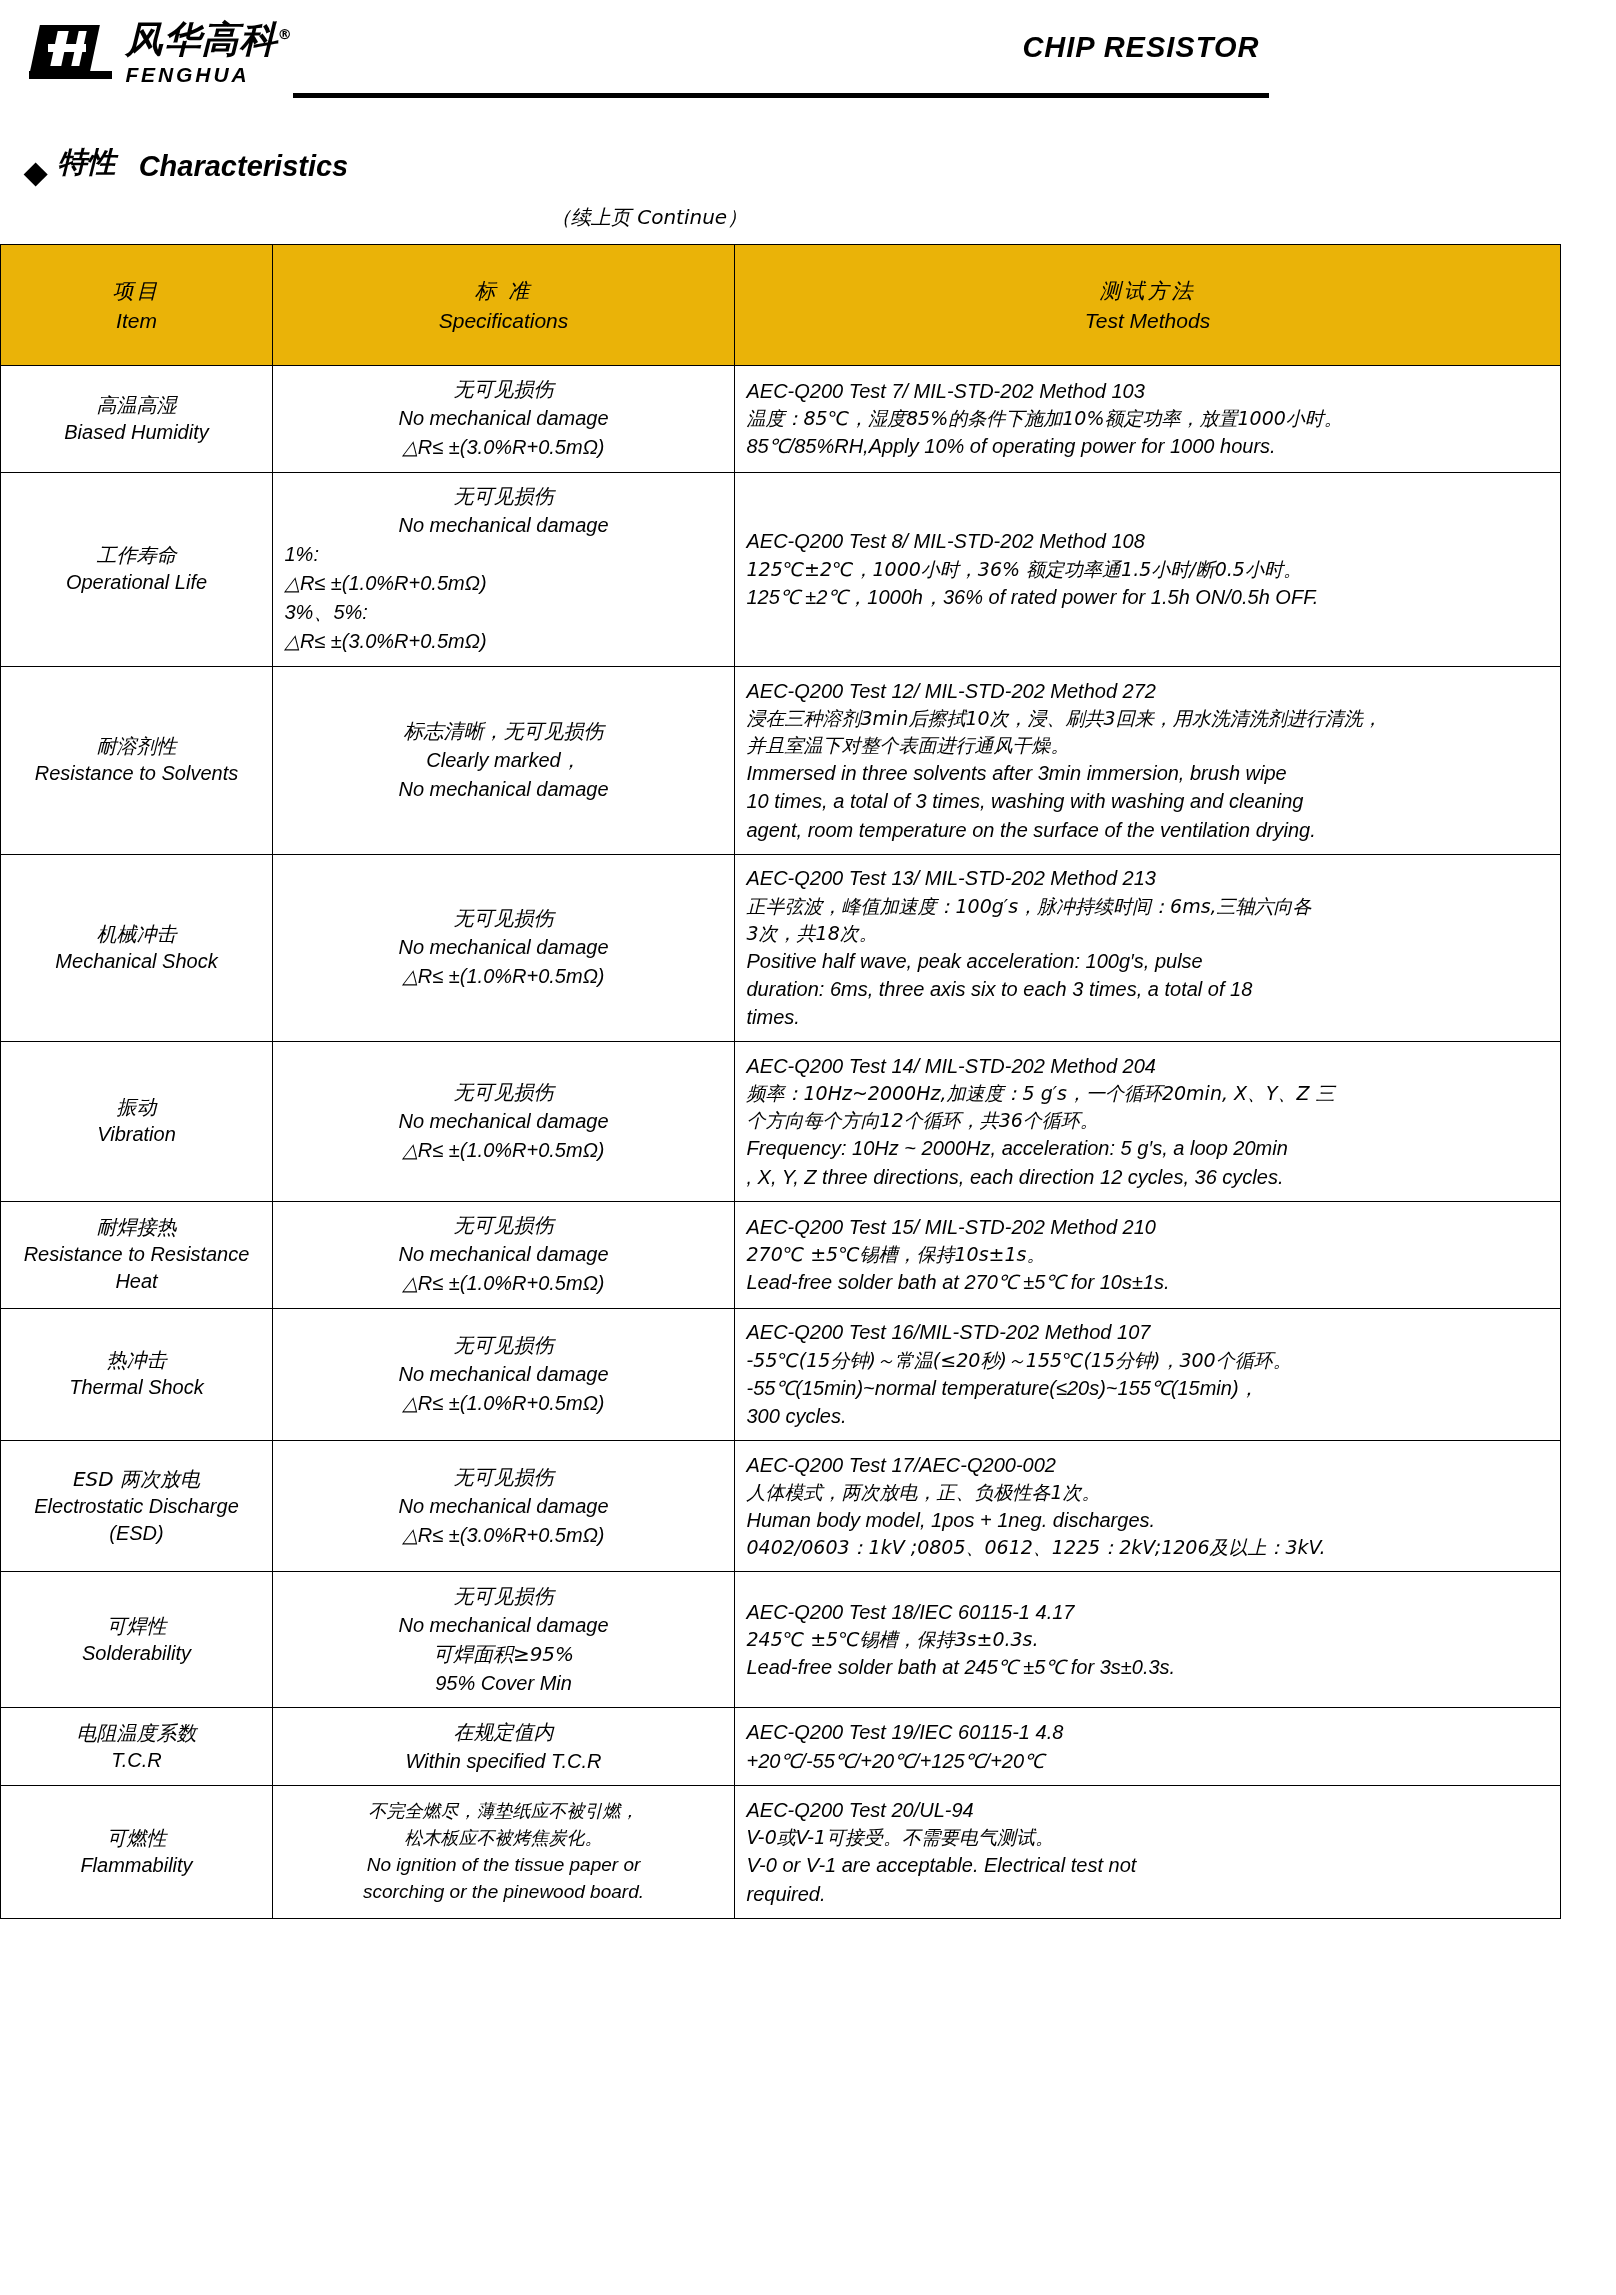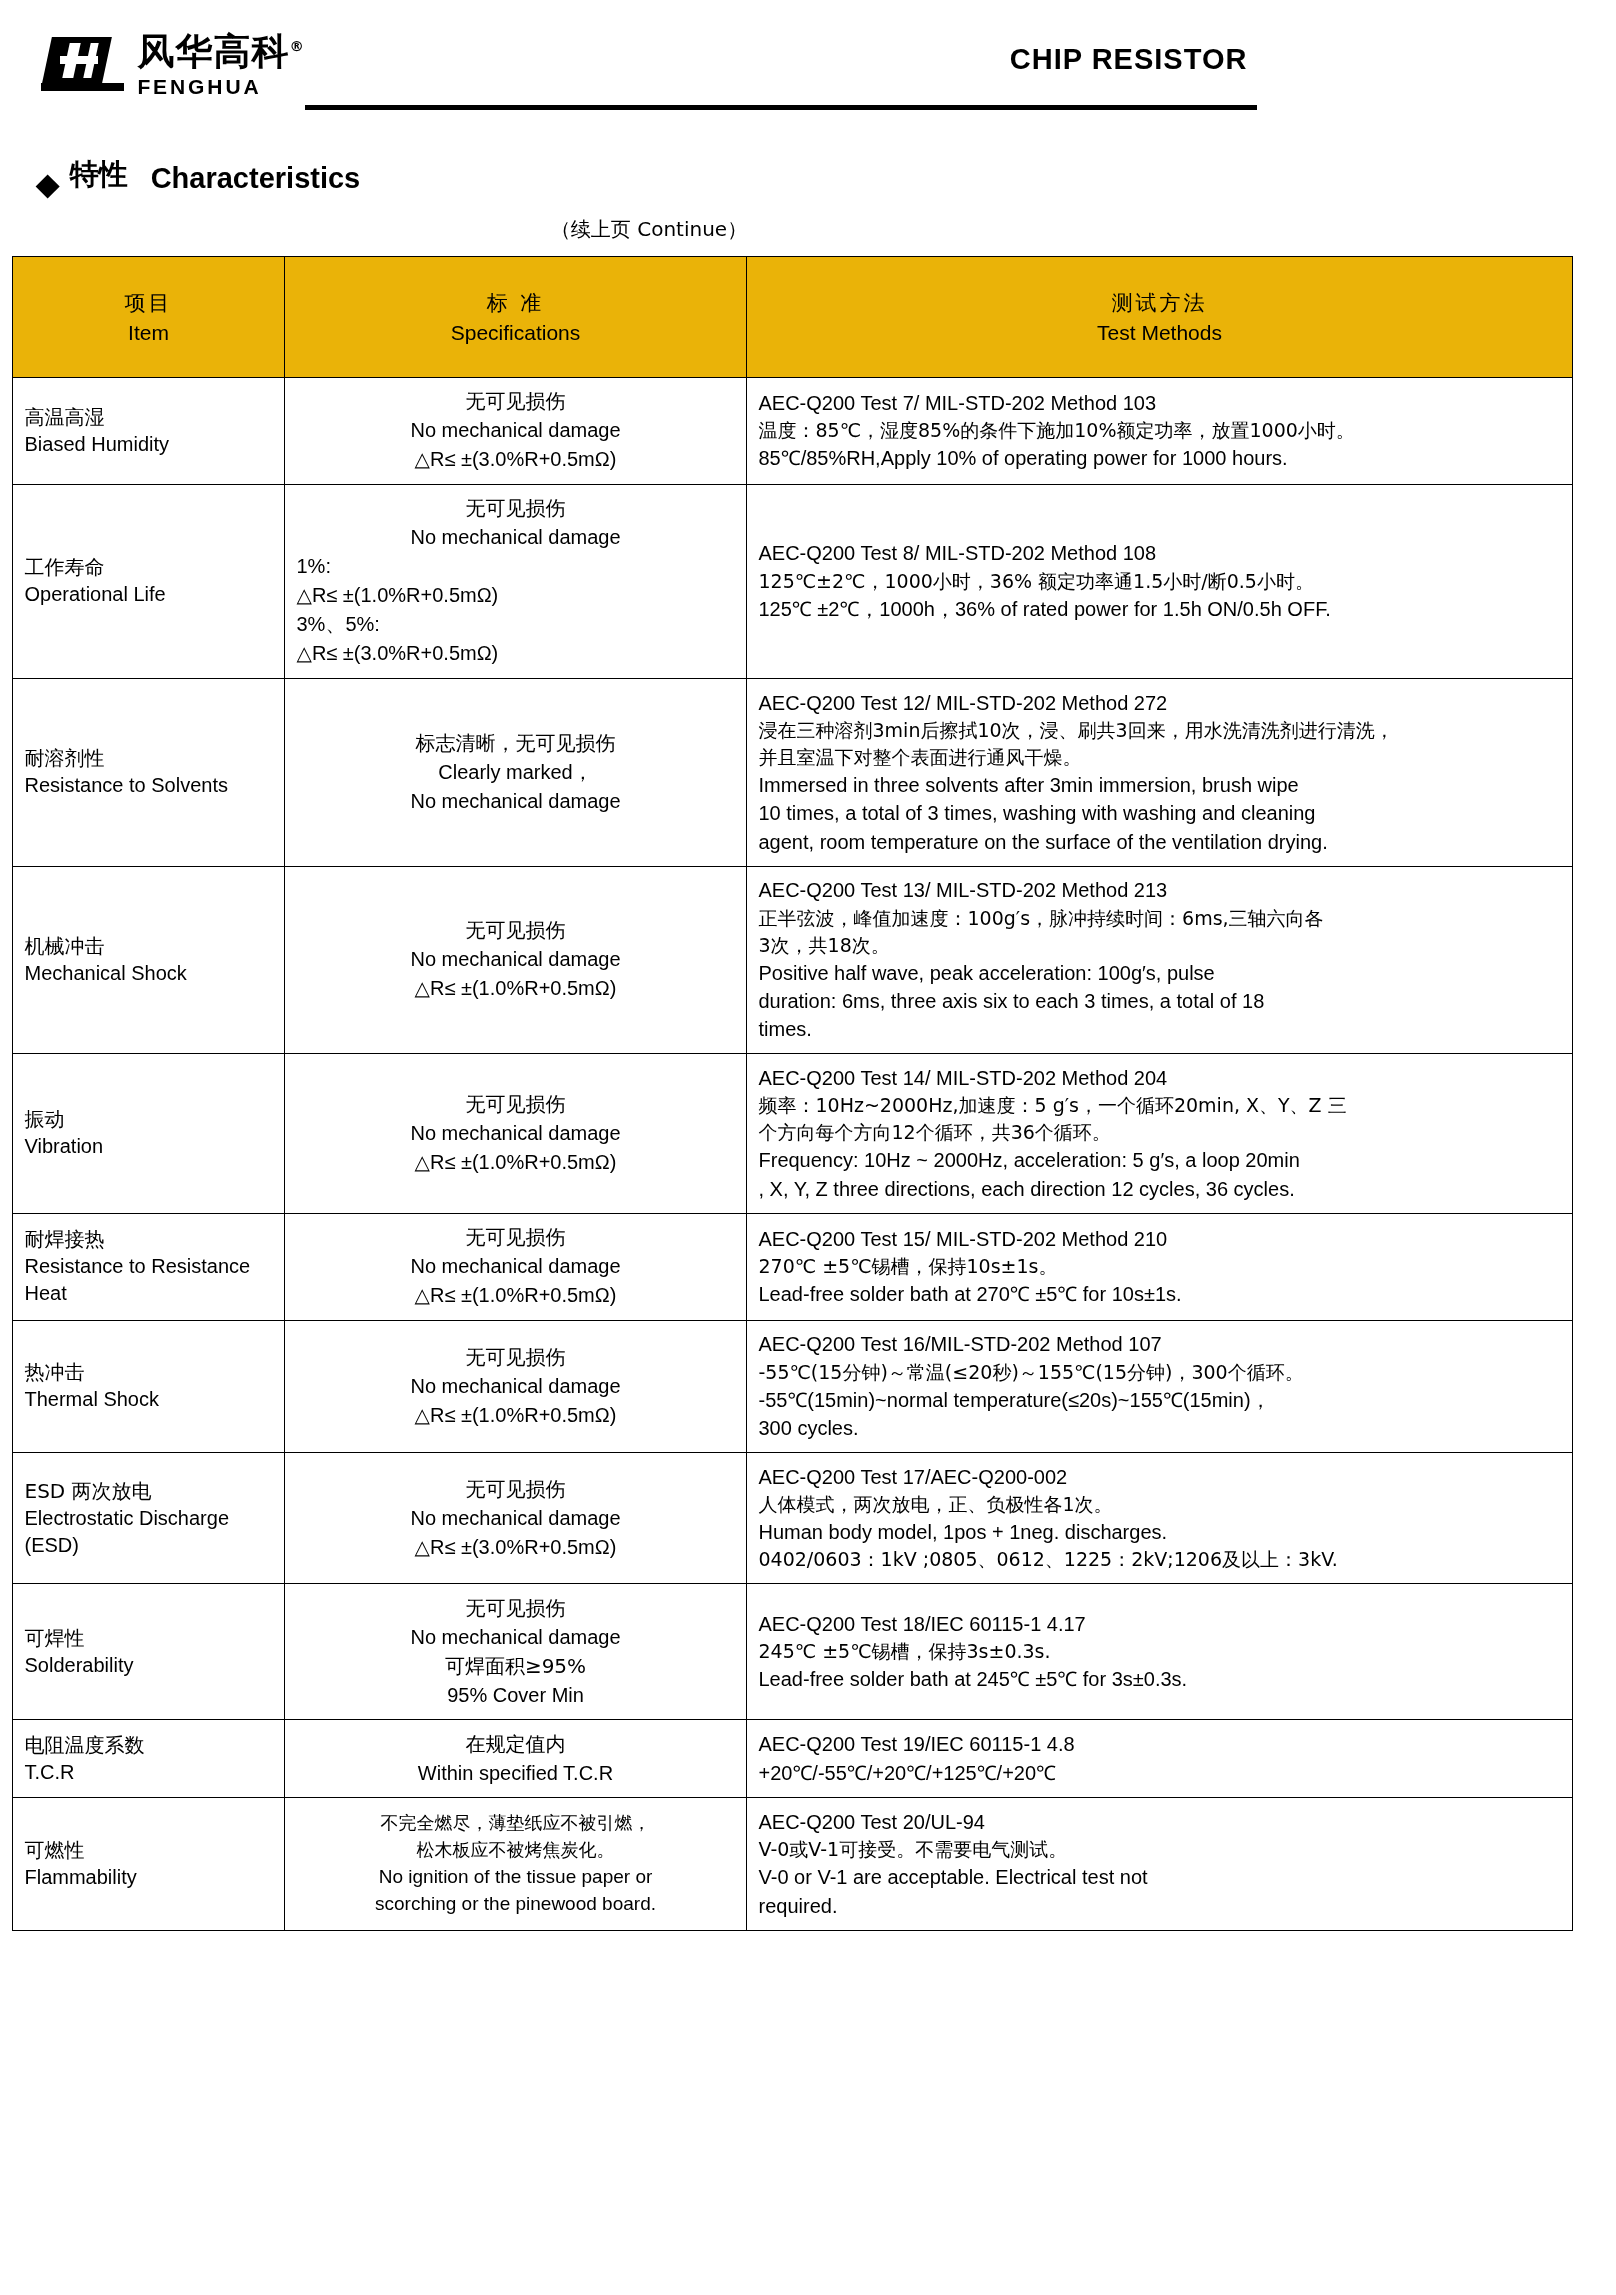--- a/index.html
+++ b/index.html
@@ -11,22 +11,23 @@
     width: 1617px;
     min-height: 2295px;
     font-family: "Liberation Sans", sans-serif;
     color: #000000;
     position: relative;
   }
   .page {
     width: 1298px;
     min-height: 2295px;
     box-sizing: border-box;
-    padding: 12px;
+    padding: 0;
     position: relative;
+    font-style: italic;
   }
 
   
   .header {
     display: flex;
     align-items: flex-start;
     padding: 21px 29px 0 29px;
     height: 106px;
     box-sizing: border-box;
   }
@@ -192,20 +193,21 @@
     letter-spacing: 2.9px;
     display: block;
   }
   .th-en {
     font-size: 21px;
     display: block;
     margin-top: 3.8px;
   }
 
   td.item {
+    text-align: center;
     font-size: 20px;
     line-height: 1.35;
   }
   td.item .cn {
     font-family: "DejaVu Sans", sans-serif;
     display: block;
   }
   td.item .en {
     display: block;
   }

